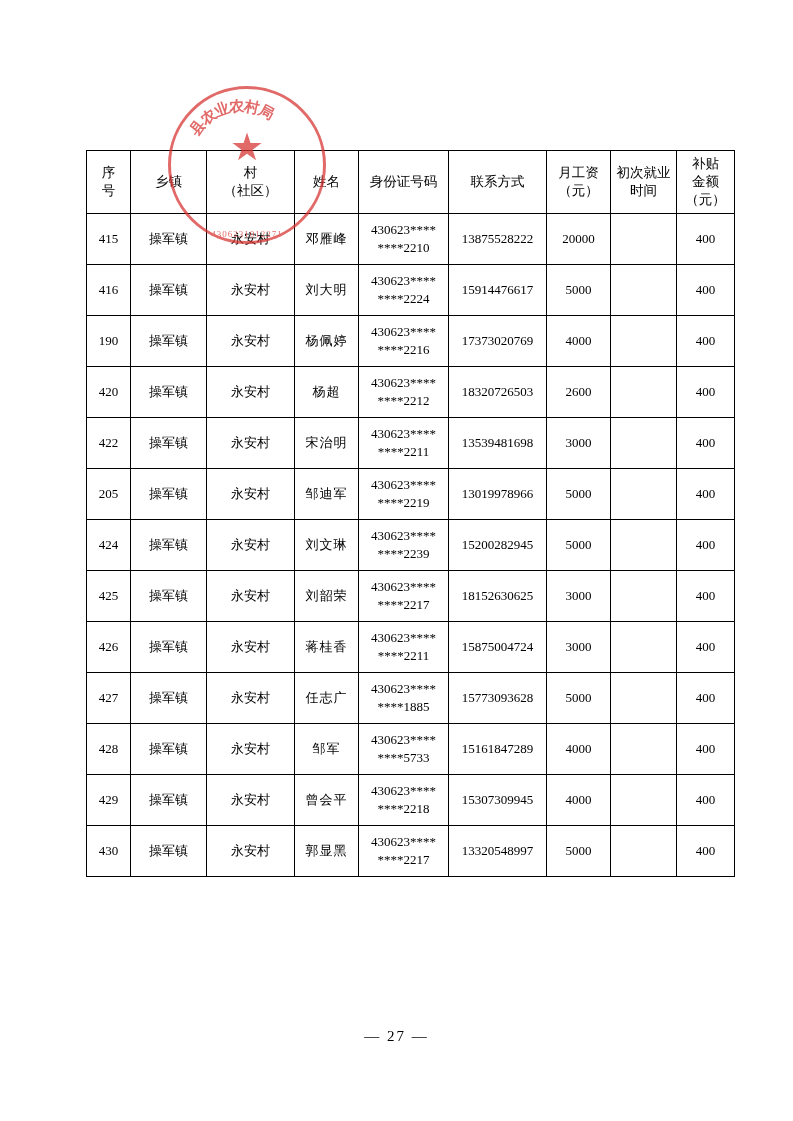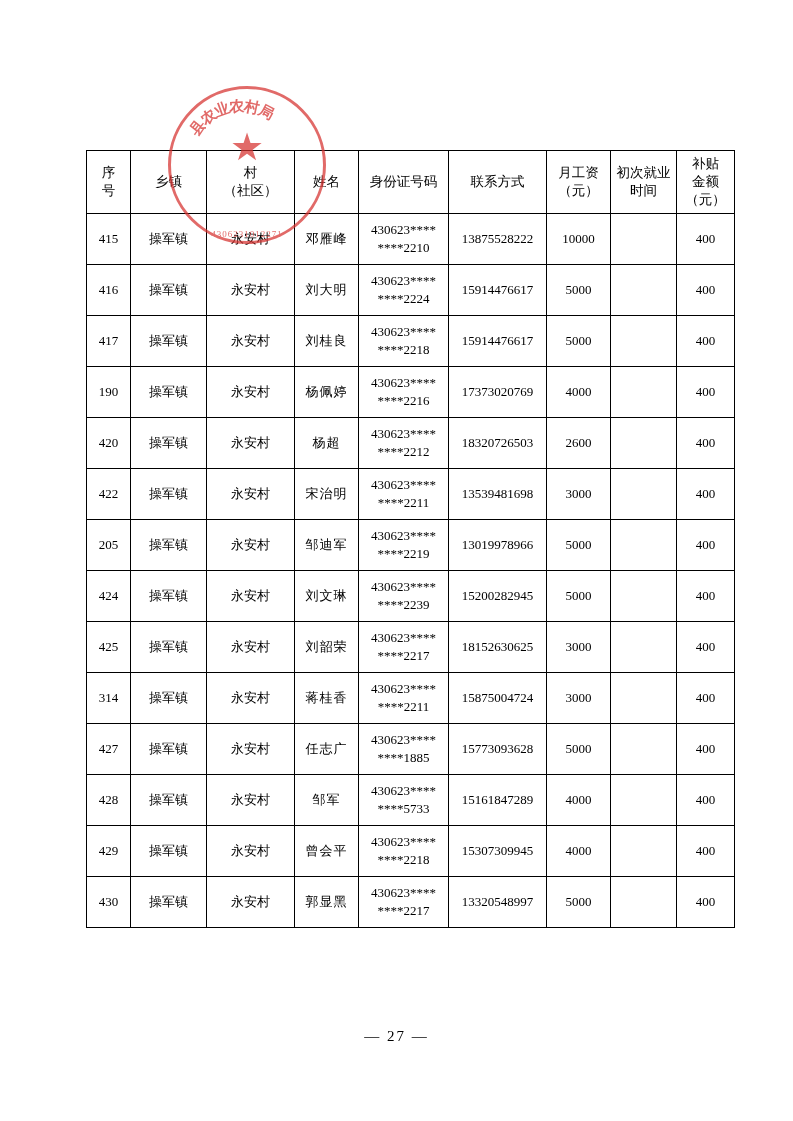--- a/index.html
+++ b/index.html
@@ -210,46 +210,32 @@
       <tr>
         <td>415</td>
         <td>操军镇</td>
         <td>永安村</td>
         <td class="name-cell">邓雁峰</td>
         <td class="id-cell">
           <span>430623****</span>
           <span>****2210</span>
         </td>
         <td>13875528222</td>
-        <td>10000</td>
+        <td>20000</td>
         <td></td>
         <td>400</td>
       </tr>
       <tr>
         <td>416</td>
         <td>操军镇</td>
         <td>永安村</td>
         <td class="name-cell">刘大明</td>
         <td class="id-cell">
           <span>430623****</span>
           <span>****2224</span>
-        </td>
-        <td>15914476617</td>
-        <td>5000</td>
-        <td></td>
-        <td>400</td>
-      </tr>
-      <tr>
-        <td>417</td>
-        <td>操军镇</td>
-        <td>永安村</td>
-        <td class="name-cell">刘桂良</td>
-        <td class="id-cell">
-          <span>430623****</span>
-          <span>****2218</span>
         </td>
         <td>15914476617</td>
         <td>5000</td>
         <td></td>
         <td>400</td>
       </tr>
       <tr>
         <td>190</td>
         <td>操军镇</td>
         <td>永安村</td>
@@ -327,21 +313,21 @@
         <td class="id-cell">
           <span>430623****</span>
           <span>****2217</span>
         </td>
         <td>18152630625</td>
         <td>3000</td>
         <td></td>
         <td>400</td>
       </tr>
       <tr>
-        <td>314</td>
+        <td>426</td>
         <td>操军镇</td>
         <td>永安村</td>
         <td class="name-cell">蒋桂香</td>
         <td class="id-cell">
           <span>430623****</span>
           <span>****2211</span>
         </td>
         <td>15875004724</td>
         <td>3000</td>
         <td></td>

